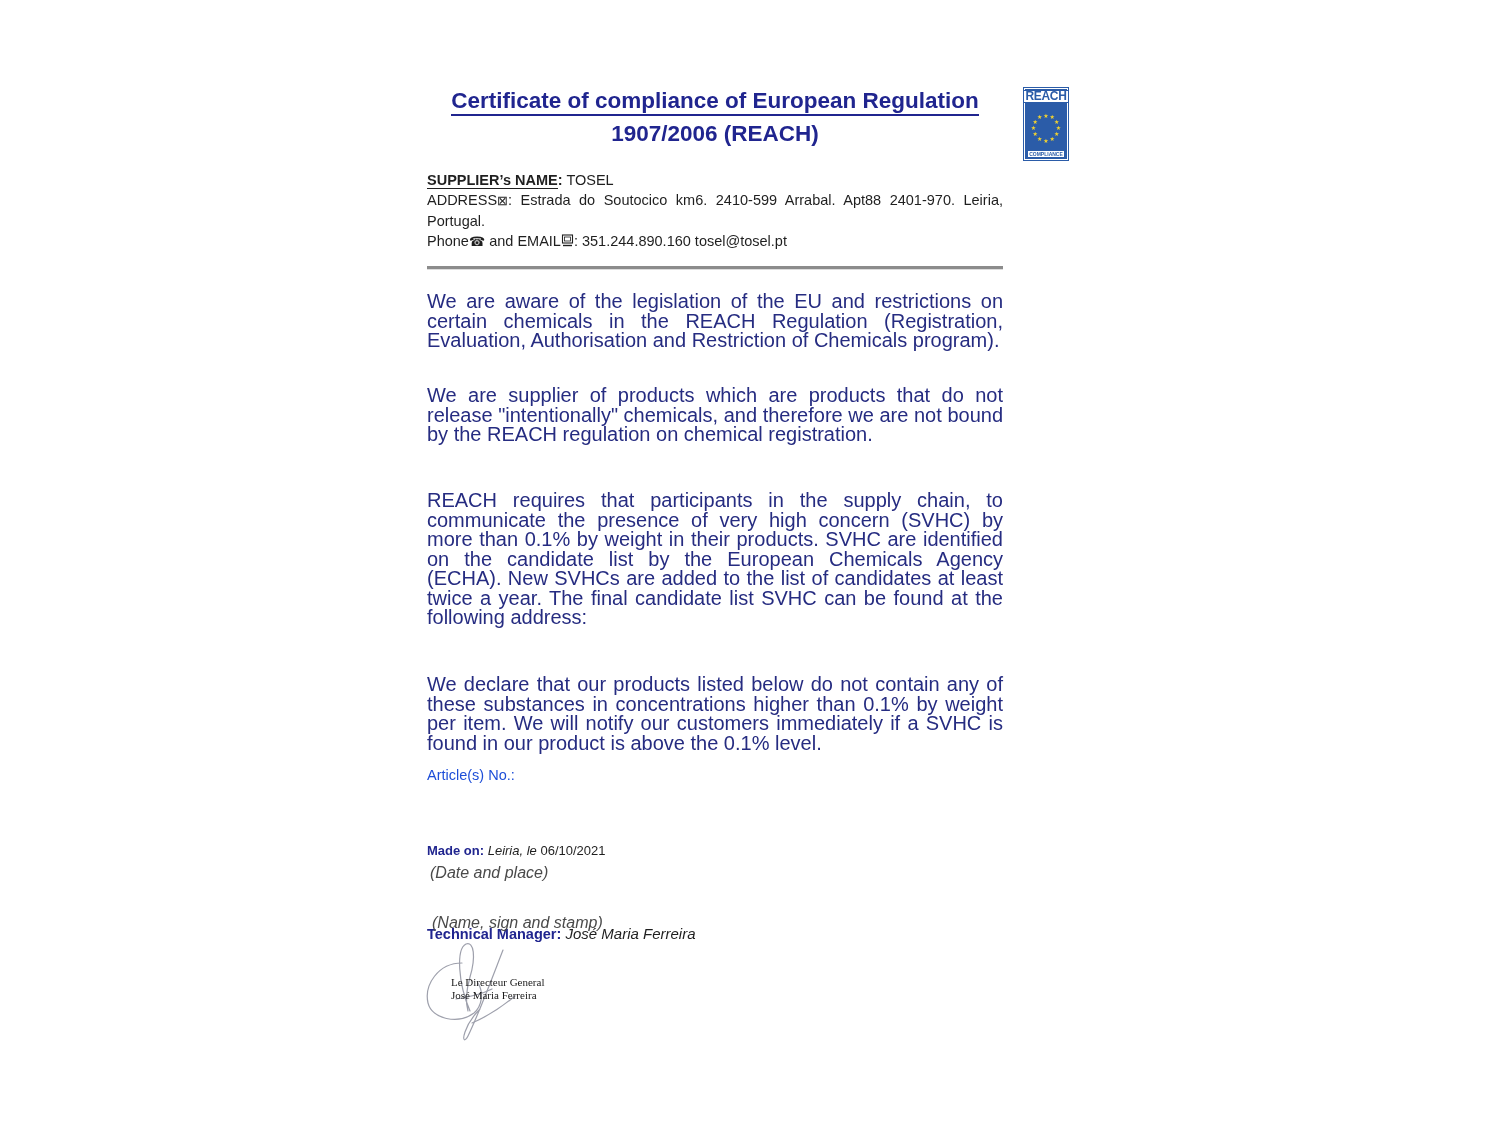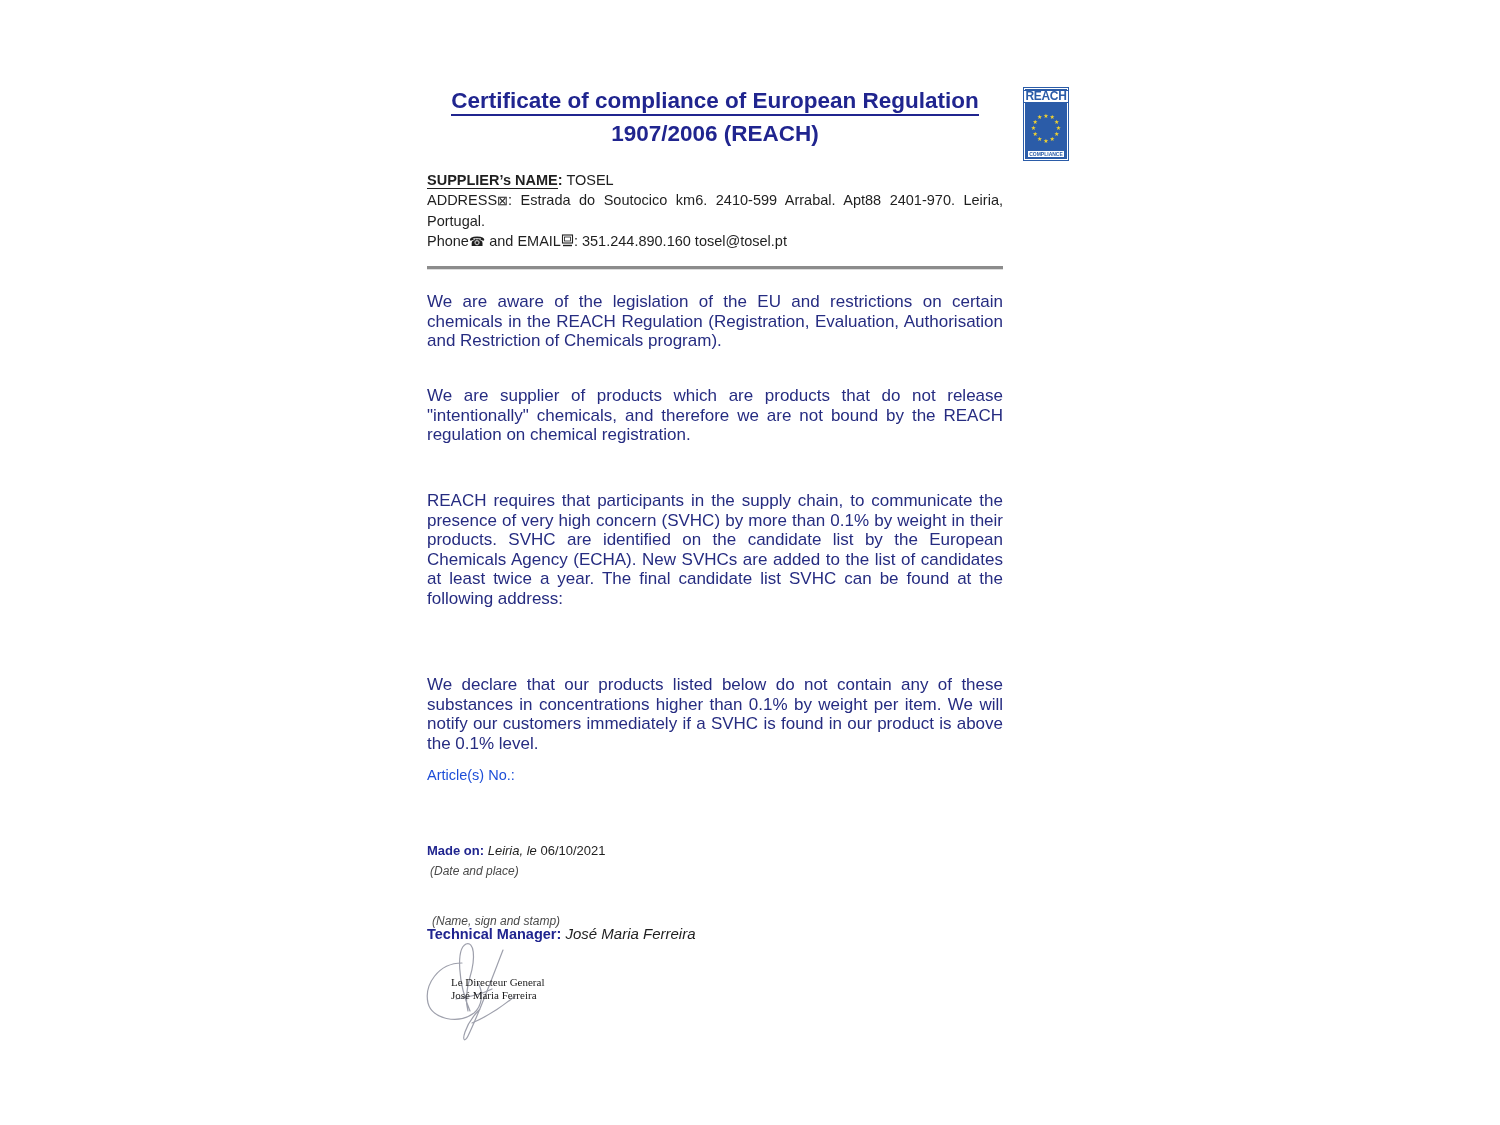--- a/index.html
+++ b/index.html
@@ -68,38 +68,38 @@
   .supplier .addr { text-align: justify; }
   .inline-icon { font-size: 13px; }
   .computer-svg { vertical-align: -1px; }
 
   
   .divider { top: 266px; height: 3px; background: #8c8c8c; border-bottom: 1px solid #dddddd; }
 
   
   .para {
     color: #262c81;
-    font-size: 17px;
+    font-size: 20px;
     line-height: 19.5px;
     text-align: justify;
   }
   .p1 { top: 292px; }
   .p2 { top: 386px; }
   .p3 { top: 491px; }
   .p4 { top: 675px; }
 
   .link-line { top: 619px; text-align: center; }
   .link-line a { color: #262c81; font-size: 14.5px; text-decoration: underline; }
 
   .article-line { top: 767px; color: #1d4ed8; font-size: 14.5px; }
 
   .made-on { top: 843px; font-size: 13px; color: #1f1f1f; }
   .navy-label { color: #20258f; font-weight: bold; }
   .italic { font-style: italic; }
-  .note { font-size: 12px; font-style: italic; color: #4a4a4a; text-align: right; }
+  .note { font-size: 16px; font-style: italic; color: #4a4a4a; text-align: right; }
   .date-note { top: 864px; left: 430px; }
   .tm-line { top: 893px; font-size: 14.5px; color: #1f1f1f; margin-top: 32px; }
   .tm-line .who { font-style: italic; font-size: 15px; }
   .tm-note { top: 914px; left: 432px; }
 
   
   .signature { left: 418px; top: 933px; width: 160px; height: 120px; }
   .signature svg { position: absolute; left: 0; top: 0; }
   .sig-text {
     position: absolute; left: 33px; top: 43px;

